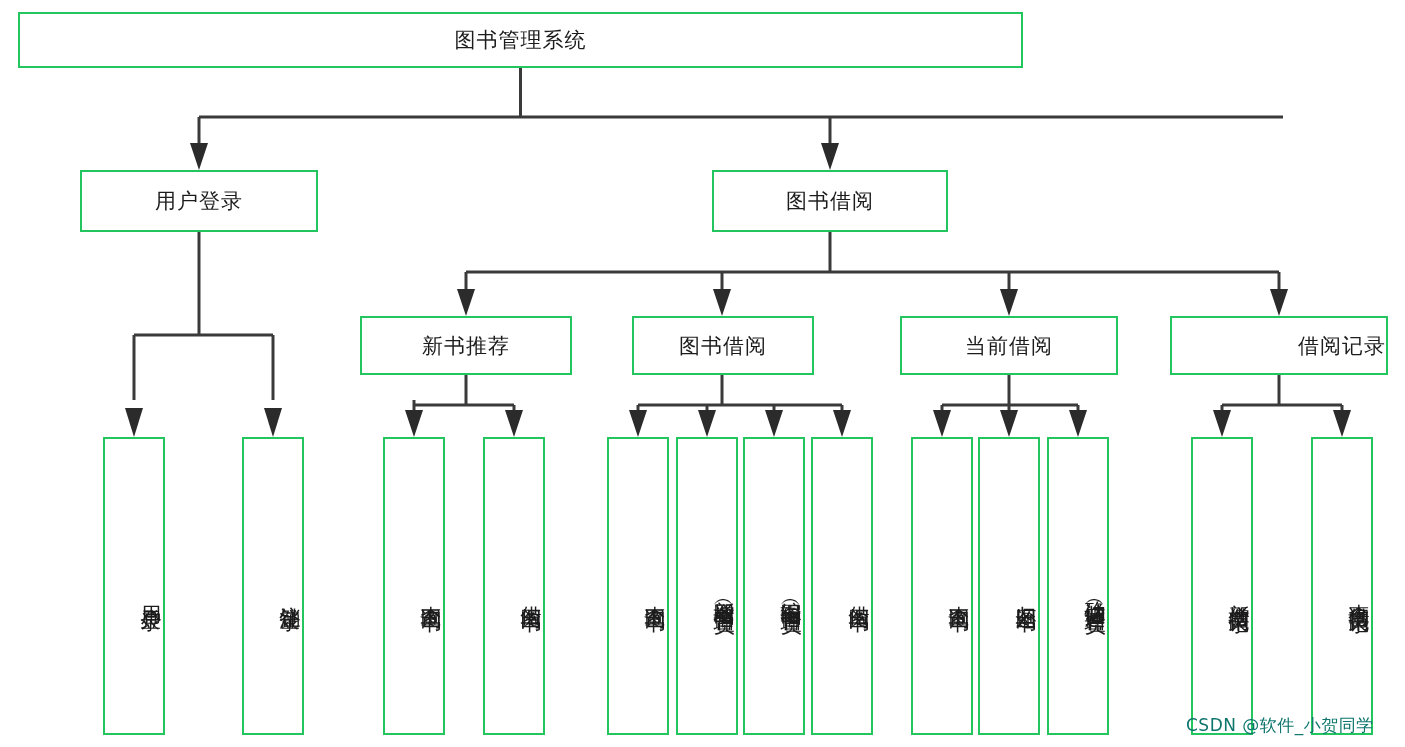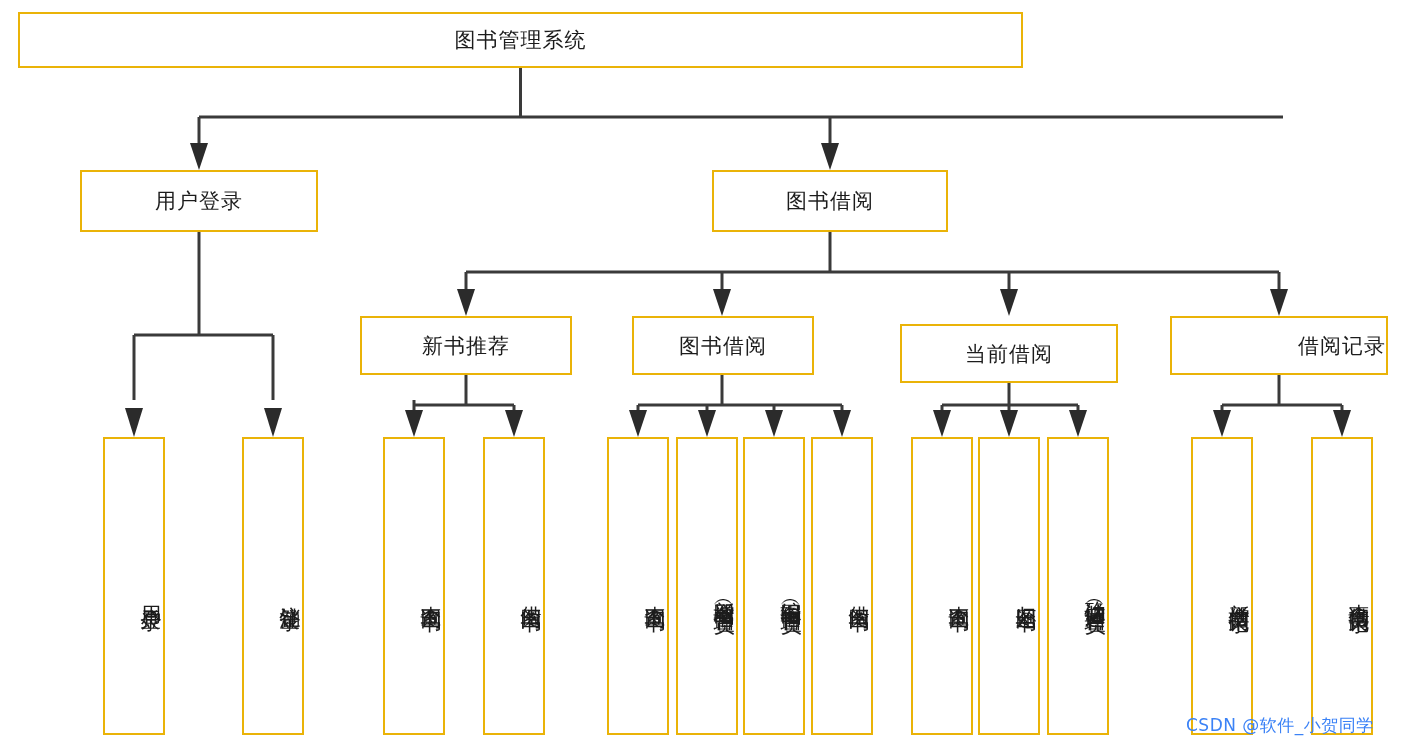--- a/index.html
+++ b/index.html
@@ -21,21 +21,21 @@
     position: absolute;
     left: 0;
     top: 0;
     width: 1405px;
     height: 747px;
     pointer-events: none;
   }
   .node {
     position: absolute;
     box-sizing: border-box;
-    border: 2px solid #eab308;
+    border: 2px solid #22c55e;
     background: #ffffff;
     display: flex;
     align-items: center;
     justify-content: center;
     color: #1c1c1c;
     z-index: 2;
   }
   .node-h {
     font-size: 21px;
     letter-spacing: 1px;
@@ -59,21 +59,21 @@
   .node-v .vtext {
     writing-mode: vertical-rl;
     text-orientation: upright;
     display: block;
   }
   .watermark {
     position: absolute;
     left: 1186px;
     top: 714px;
     font-size: 17px;
-    color: #3b82f6;
+    color: #0f766e;
     letter-spacing: 0.5px;
     white-space: nowrap;
     z-index: 3;
     font-family: "DejaVu Sans", "Liberation Sans", sans-serif;
   }
 </style>
 </head>
 <body>
 
 <div id="canvas">
@@ -162,21 +162,21 @@
   <div class="node node-h" style="left:712px; top:170px; width:236px; height:62px;">
     <span>图书借阅</span>
   </div>
 
   <div class="node node-h" style="left:360px; top:316px; width:212px; height:59px;">
     <span>新书推荐</span>
   </div>
   <div class="node node-h" style="left:632px; top:316px; width:182px; height:59px;">
     <span>图书借阅</span>
   </div>
-  <div class="node node-h" style="left:900px; top:316px; width:218px; height:59px;margin-top:8px;">
+  <div class="node node-h" style="left:900px; top:316px; width:218px; height:59px;">
     <span>当前借阅</span>
   </div>
   <div class="node node-h" style="left:1170px; top:316px; width:218px; height:59px;justify-content:flex-end;">
     <span>借阅记录</span>
   </div>
 
   <div class="node node-v" style="left:103px; top:437px; width:62px; height:298px;">
     <span class="vtext">用户登录</span>
   </div>
   <div class="node node-v" style="left:242px; top:437px; width:62px; height:298px;">

